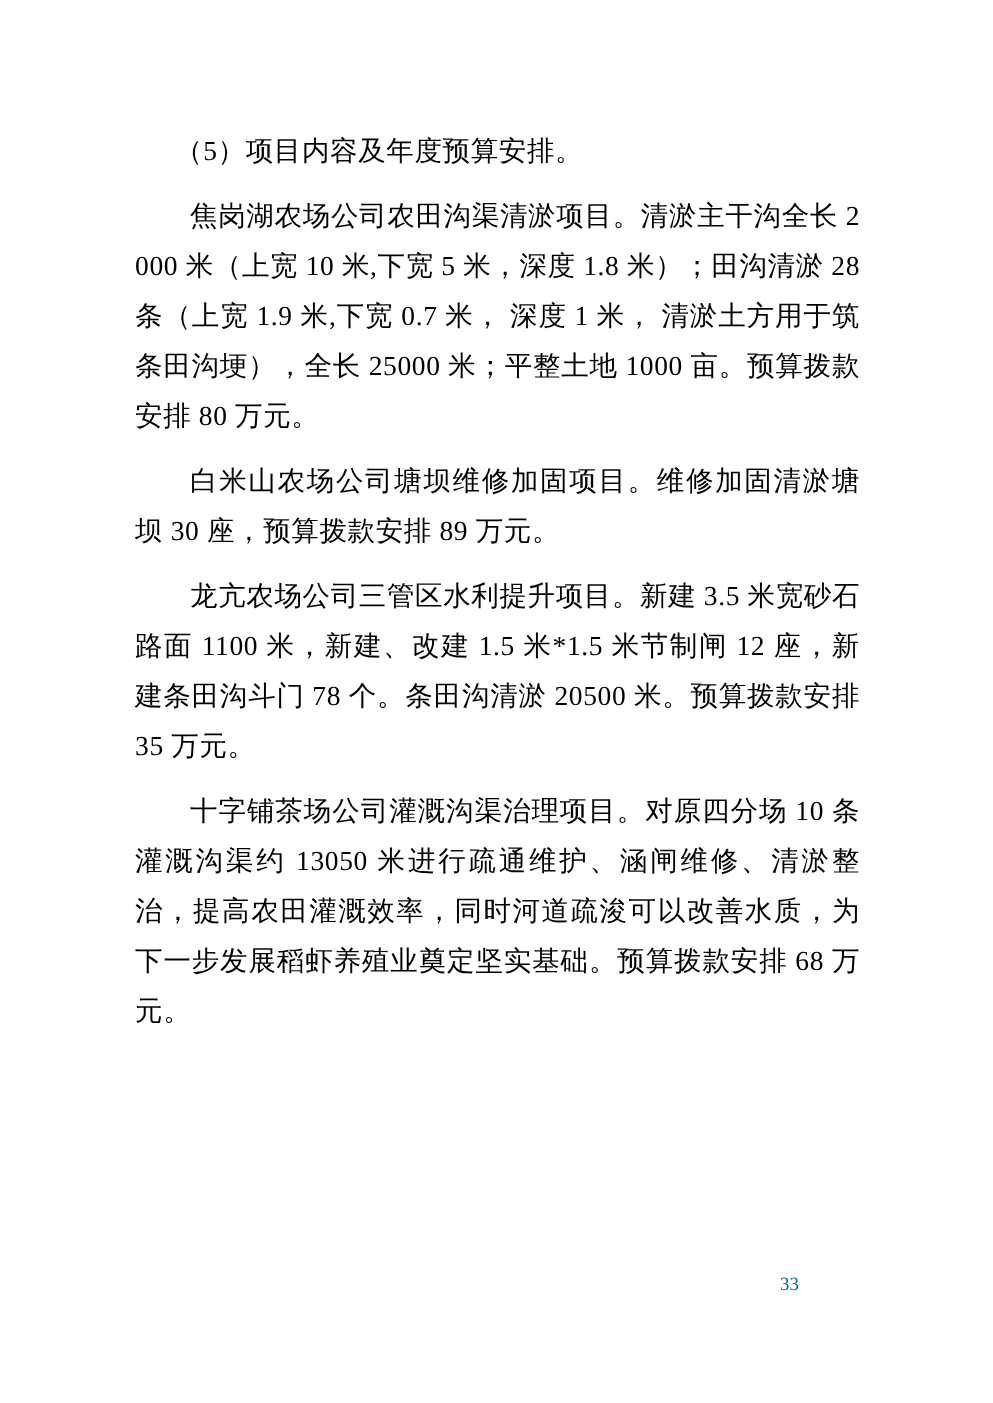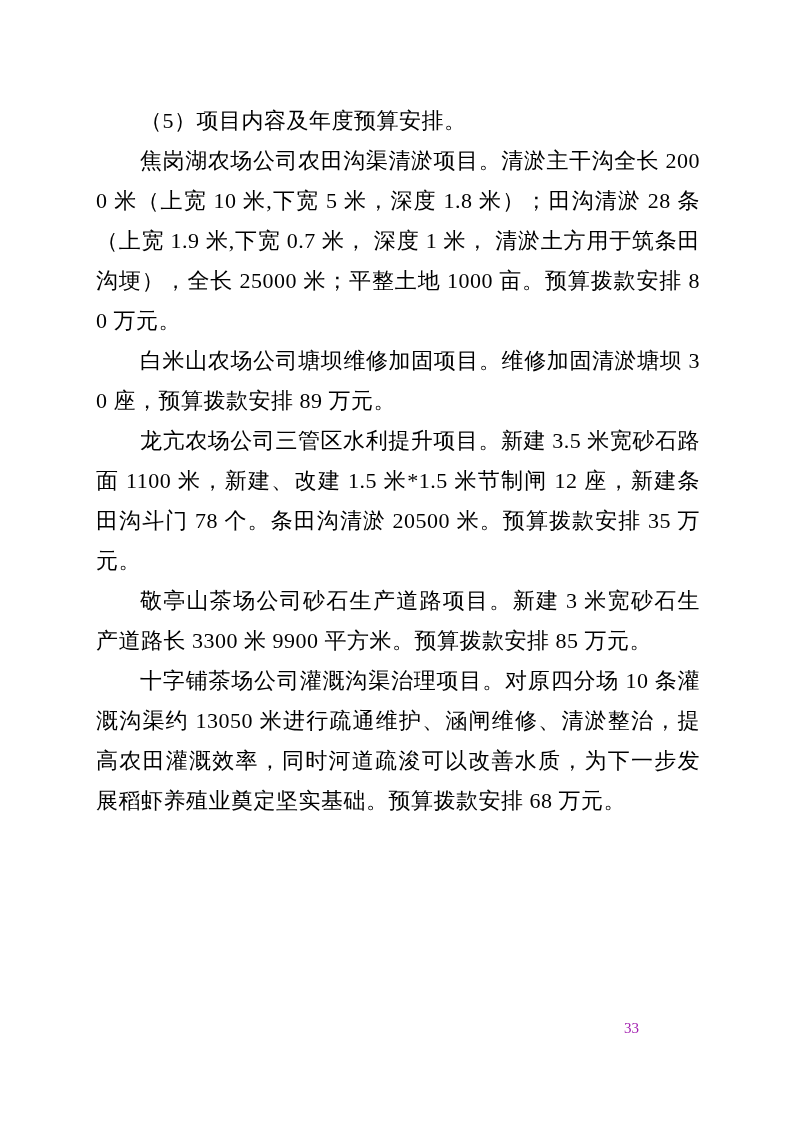--- a/index.html
+++ b/index.html
@@ -18,21 +18,21 @@
     color: #000000;
   }
   
   .content {
     position: absolute;
     left: 96px;
     top: 101px;
     width: 604px;
   }
   .para {
-    margin: 0;
+    margin: 12px;
     font-size: 22px;
     line-height: 40px;
     text-align: justify;
     text-indent: 2em;
     letter-spacing: 0.5px;
     word-break: break-all;
   }
   .heading {
     margin: 0;
     font-size: 22px;
@@ -41,31 +41,30 @@
     letter-spacing: 0.5px;
   }
   
   .page-number {
     position: absolute;
     top: 1018px;
     right: 96px;
     font-size: 15px;
     line-height: 20px;
     font-family: "Liberation Serif", "DejaVu Serif", serif;
-    color: #a21caf;
+    color: #0369a1;
   }
 </style>
 </head>
 <body>
 
 <div class="page">
   <div class="content">
     <p class="heading">（5）项目内容及年度预算安排。</p>
     <div id="paragraph-list">
         <p class="para">焦岗湖农场公司农田沟渠清淤项目。清淤主干沟全长 2000 米（上宽 10 米,下宽 5 米，深度 1.8 米）；田沟清淤 28 条（上宽 1.9 米,下宽 0.7 米， 深度 1 米， 清淤土方用于筑条田沟埂），全长 25000 米；平整土地 1000 亩。预算拨款安排 80 万元。</p>
         <p class="para">白米山农场公司塘坝维修加固项目。维修加固清淤塘坝 30 座，预算拨款安排 89 万元。</p>
         <p class="para">龙亢农场公司三管区水利提升项目。新建 3.5 米宽砂石路面 1100 米，新建、改建 1.5 米*1.5 米节制闸 12 座，新建条田沟斗门 78 个。条田沟清淤 20500 米。预算拨款安排 35 万元。</p>
-        <p class="para">敬亭山茶场公司砂石生产道路项目。新建 3 米宽砂石生产道路长 3300 米 9900 平方米。预算拨款安排 85 万元。</p>
         <p class="para">十字铺茶场公司灌溉沟渠治理项目。对原四分场 10 条灌溉沟渠约 13050 米进行疏通维护、涵闸维修、清淤整治，提高农田灌溉效率，同时河道疏浚可以改善水质，为下一步发展稻虾养殖业奠定坚实基础。预算拨款安排 68 万元。</p>
       </div>
   </div>
   <div class="page-number">33</div>
 </div>
 
 </body></html>

